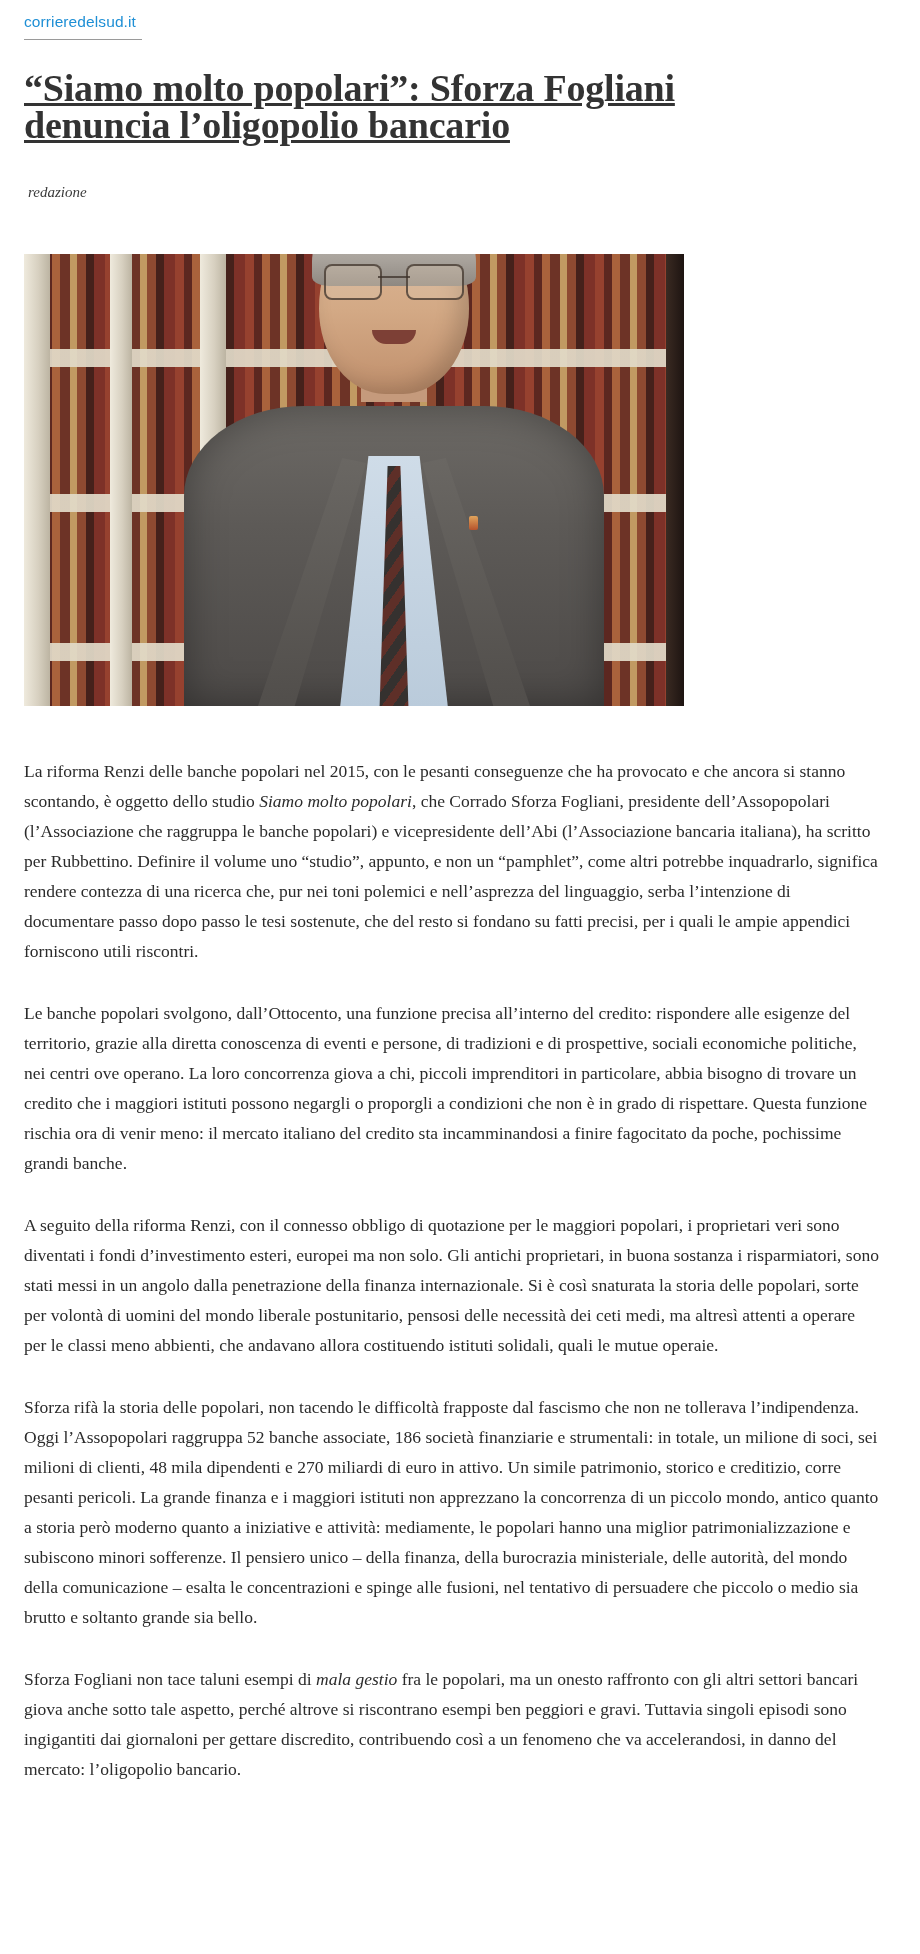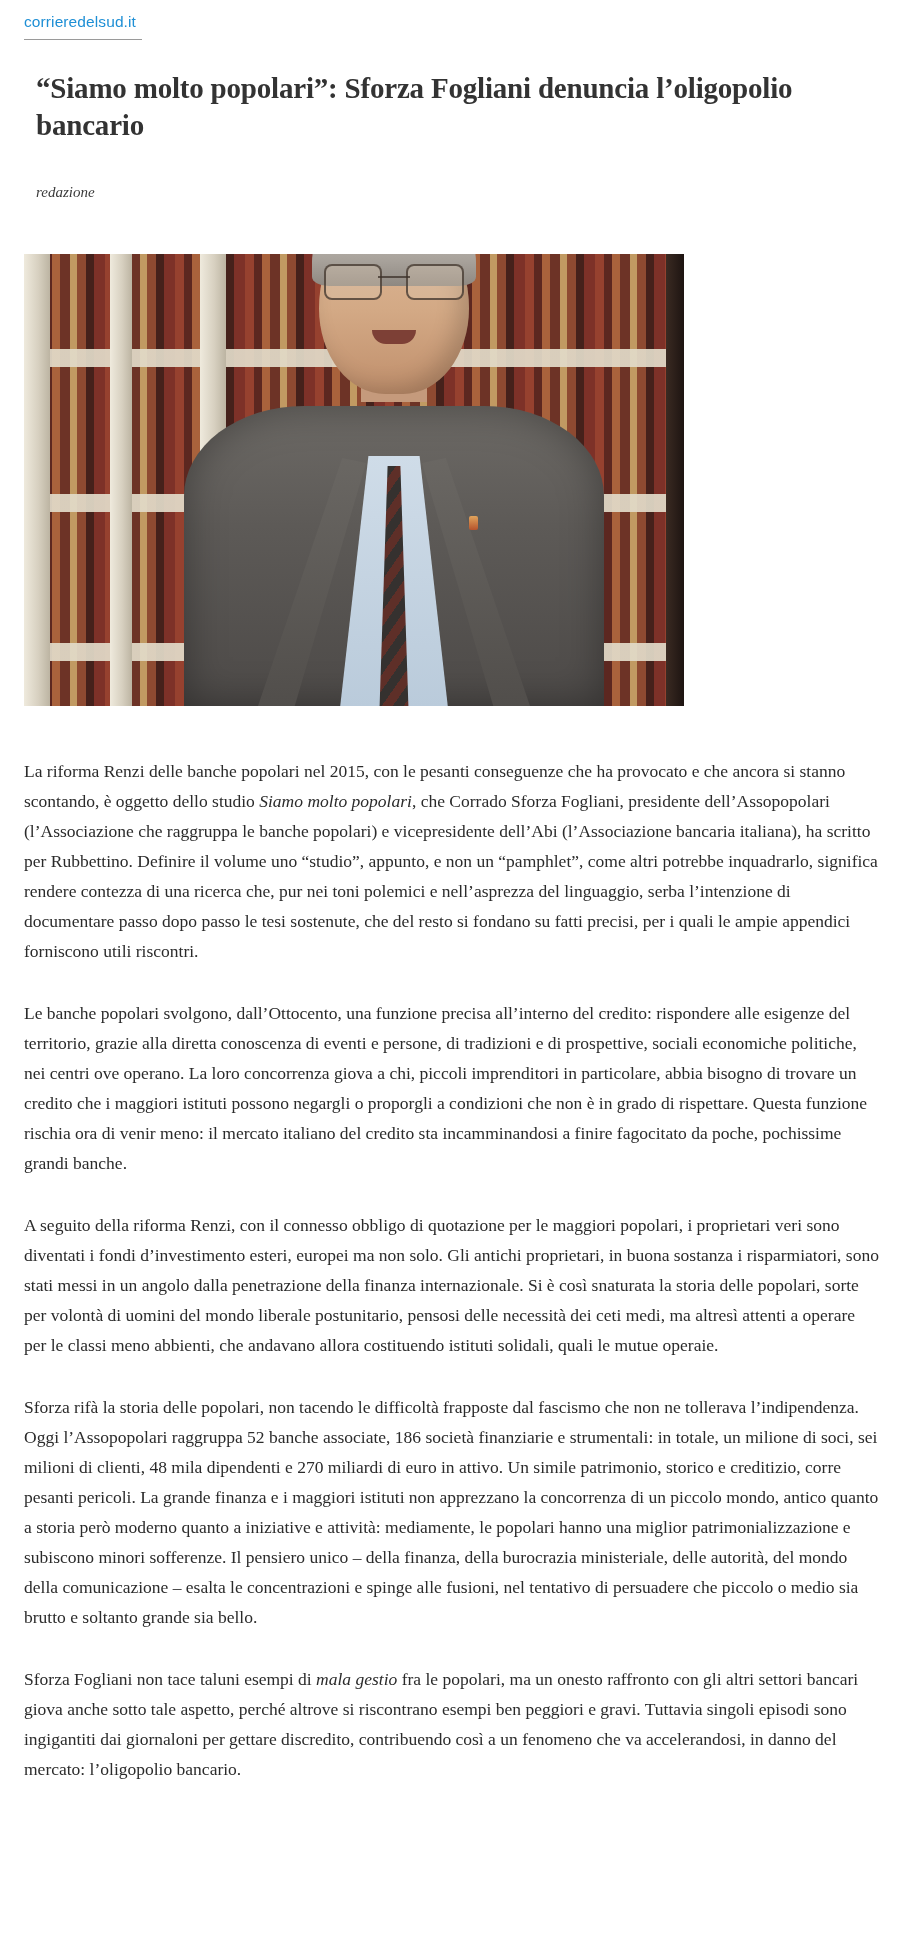--- a/index.html
+++ b/index.html
@@ -39,36 +39,37 @@
     background: #9a9a9a;
     margin-top: 7px;
     margin-bottom: 0;
     border: 0;
   }
 
   
   .headline {
     font-family: "Liberation Serif", "DejaVu Serif", serif;
     font-weight: bold;
-    font-size: 29px;
+    font-size: 38px;
     line-height: 37px;
     color: #333333;
-    margin: 30px 0 0 12px;
+    margin: 30px 0 0 0;
     letter-spacing: -0.2px;
     max-width: 800px;
+    text-decoration: underline;
   }
 
   
   .byline {
     font-family: "Liberation Serif", "DejaVu Serif", serif;
     font-style: italic;
     font-size: 15px;
     line-height: 20px;
     color: #3a3a3a;
-    margin: 38px 0 0 12px;
+    margin: 38px 0 0 4px;
   }
 
   
   .photo-wrap {
     margin: 52px 0 0 0;
     width: 660px;
     height: 452px;
     overflow: hidden;
     position: relative;
     background: #3b2b22;

